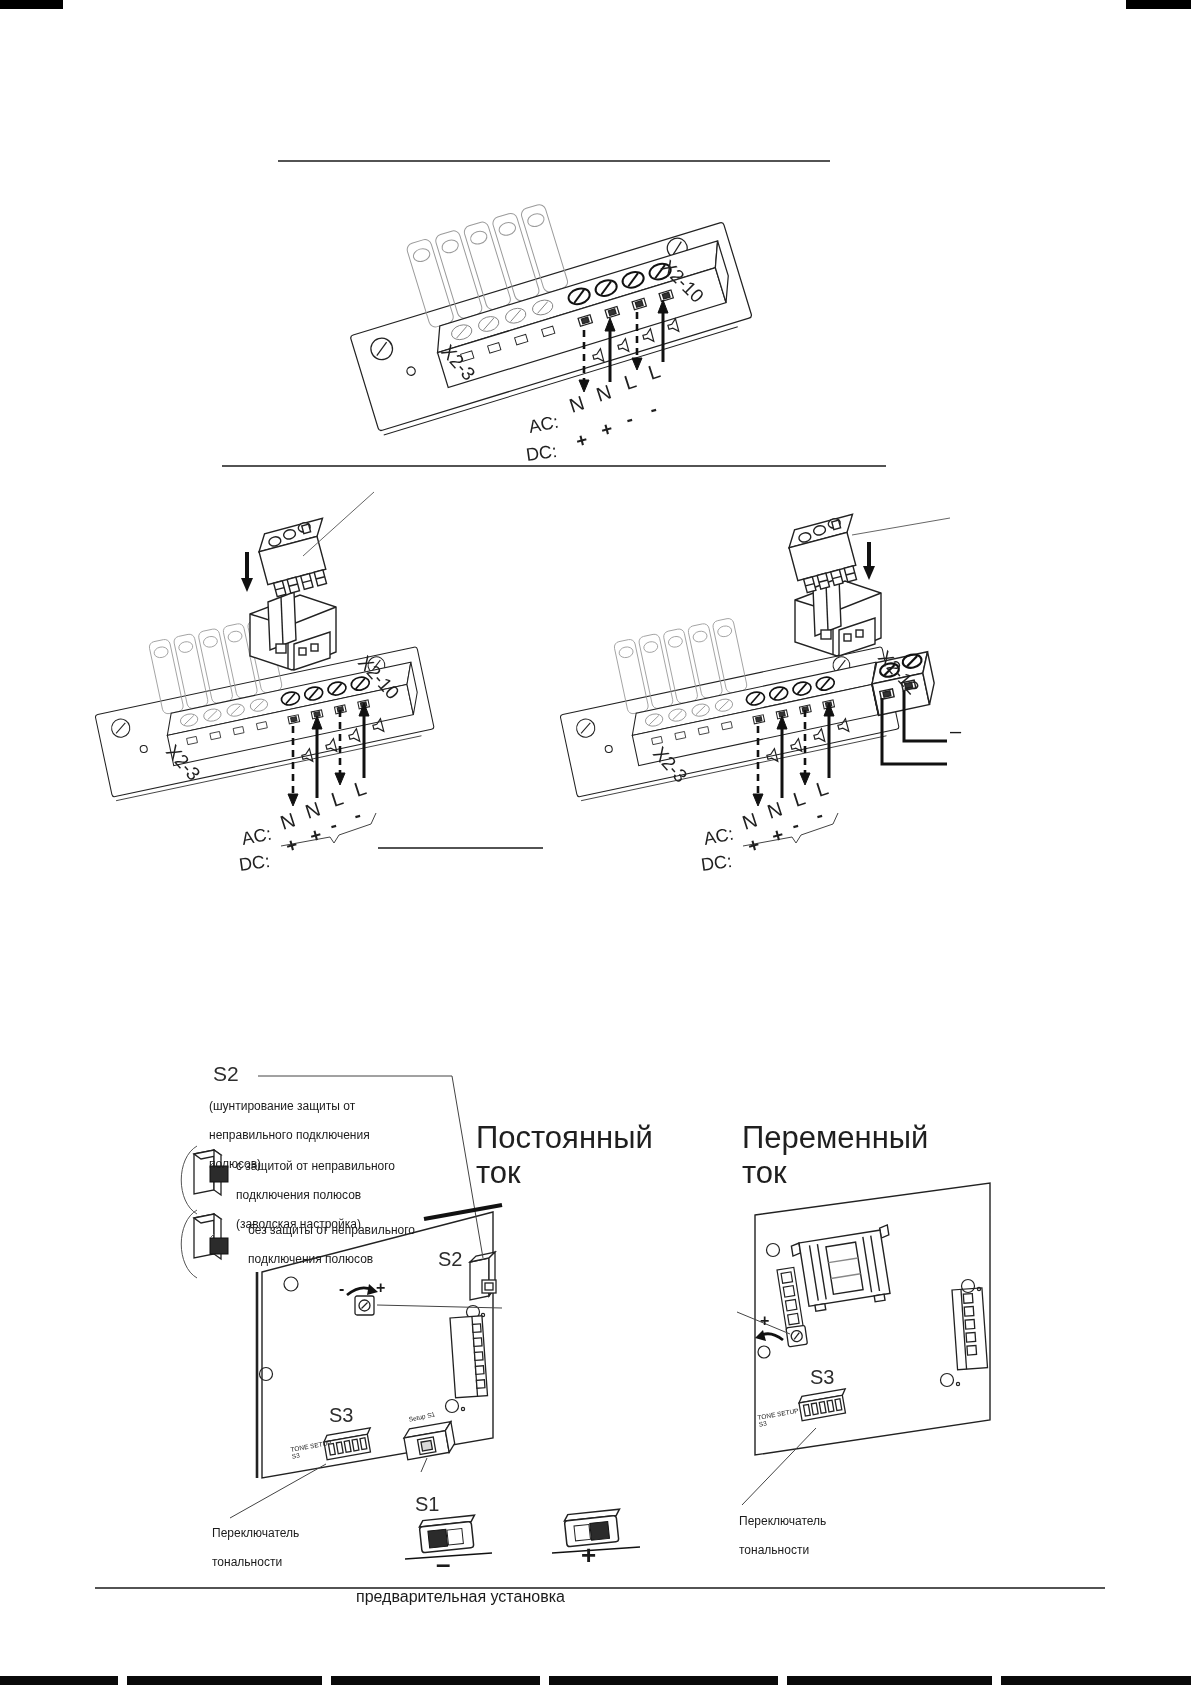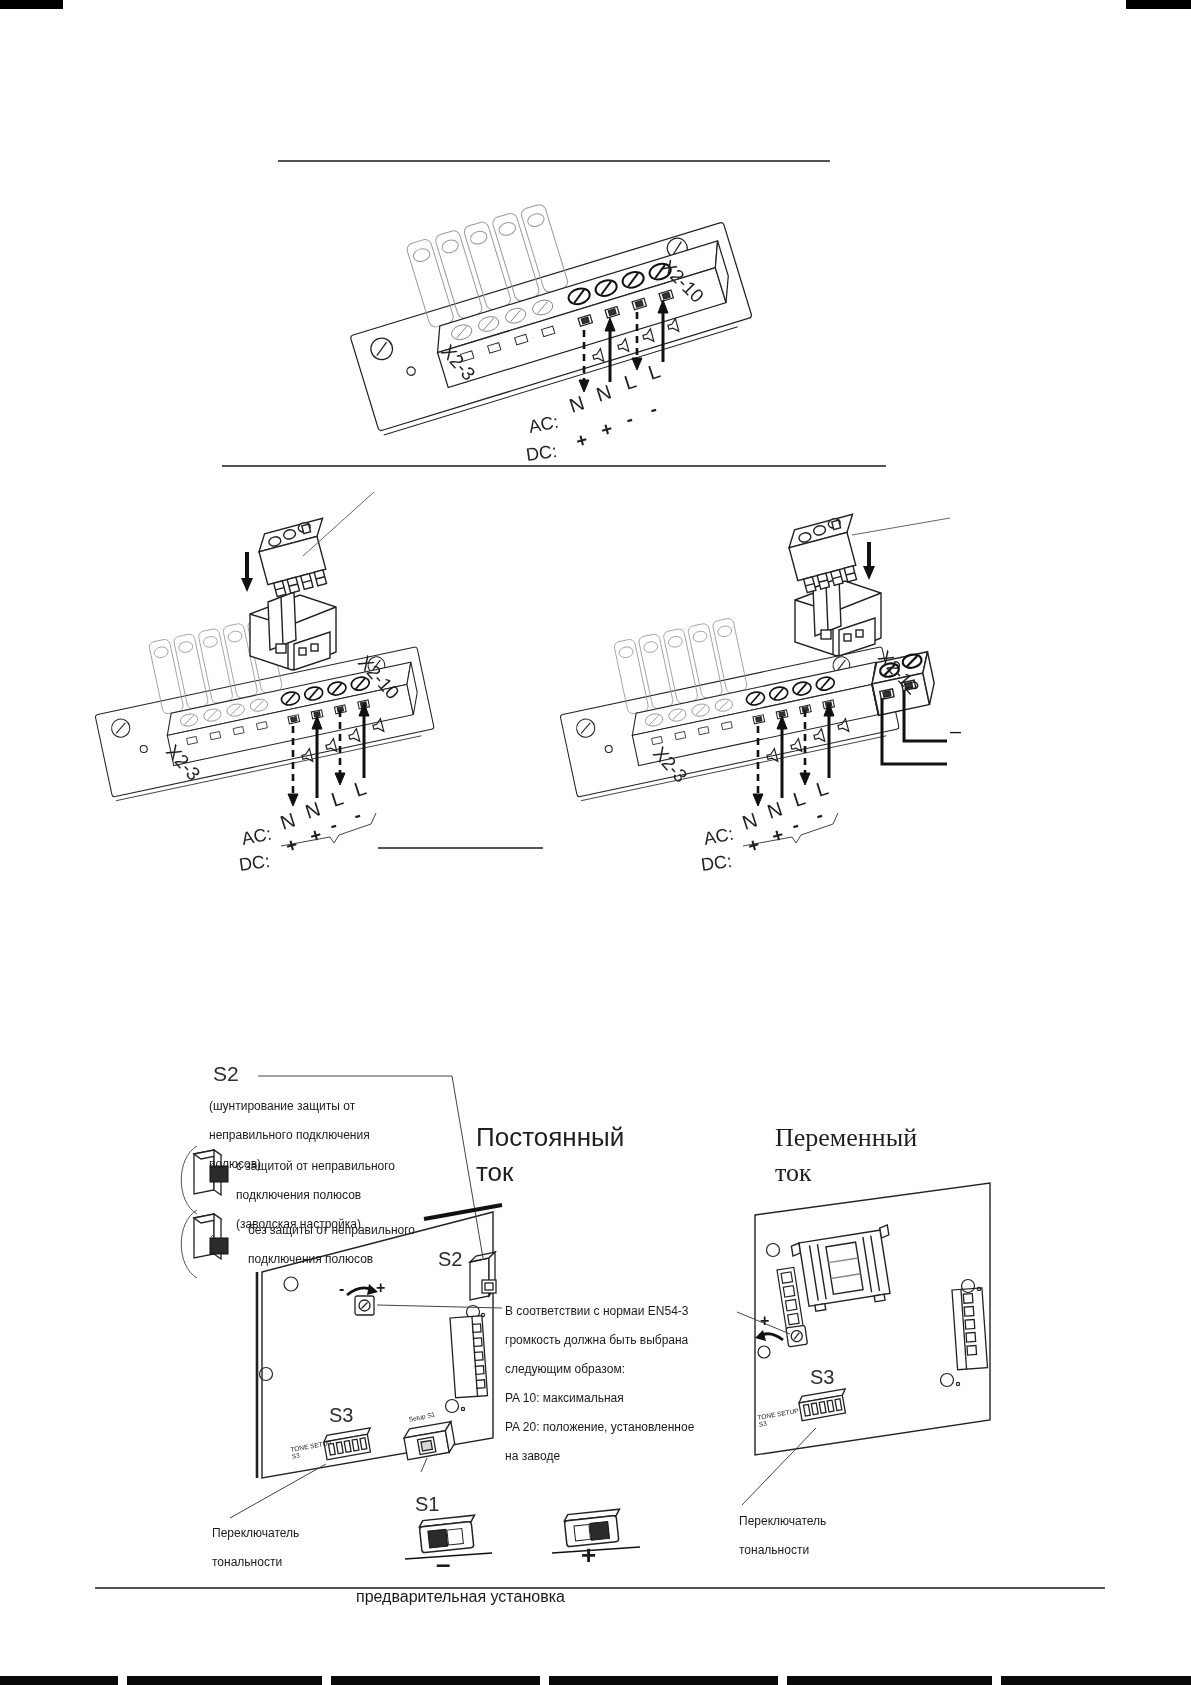--- a/index.html
+++ b/index.html
@@ -4,21 +4,21 @@
 <style>
   html,body{margin:0;padding:0;background:#e8e8e8;}
   .page{position:relative;width:1191px;height:1685px;background:#ffffff;overflow:hidden;
         font-family:"Liberation Sans",sans-serif;color:#1b1b1b;}
   svg{position:absolute;left:0;top:0;}
   svg text{font-family:"Liberation Sans",sans-serif;fill:#1f1f1f;}
   .t{position:absolute;color:#1b1b1b;font-family:"Liberation Sans",sans-serif;transform-origin:0 0;}
   .ml{white-space:pre-line;}
   .b17{font-weight:400;font-size:12px;line-height:29px;}
   .b16{font-weight:400;font-size:16px;line-height:21px;margin-top:16px;}
-  .h25{font-weight:400;font-size:26px;line-height:35px;color:#1f1f1f;}
+  .h25{font-weight:400;font-size:31px;line-height:35px;color:#1f1f1f;}
   .s20{font-weight:400;font-size:20px;color:#2d2d2d;}
   .s21{font-weight:400;font-size:21px;color:#2d2d2d;}
   .sign{font-weight:700;font-size:16px;}
   .big-sign{font-weight:700;font-size:26px;}
   .tiny{font-weight:400;font-size:6.5px;line-height:7px;color:#222;white-space:pre-line;}
   .wm{font-weight:400;font-size:20px;}
 </style>
 </head>
 <body>
 
@@ -445,32 +445,26 @@
 <div class="t b17 ml" style="left:209px;top:1092px;">(шунтирование защиты от
 неправильного подключения
 полюсов)</div>
 <div class="t b17 ml" style="left:236px;top:1152px;">с защитой от неправильного
 подключения полюсов
 (заводская настройка)</div>
 <div class="t b17 ml" style="left:248px;top:1216px;">без защиты от неправильного
 подключения полюсов</div>
 <div class="t h25 ml" style="left:476px;top:1120px;">Постоянный
 ток</div>
-<div class="t h25 ml" style="left:775px;top:1120px;font-family:Liberation Serif, serif;">Переменный
+<div class="t h25 ml" style="left:742px;top:1120px;">Переменный
 ток</div>
 <div class="t s20" style="left:438px;top:1248px;">S2</div>
 <div class="t sign" style="left:339px;top:1280px;">-</div>
 <div class="t sign" style="left:376px;top:1279px;">+</div>
 <div class="t sign" style="left:760px;top:1312px;">+</div>
-<div class="t b17 ml" style="left:505px;top:1297px;width:330px;">В соответствии с нормаи EN54-3
-громкость должна быть выбрана
-следующим образом:
-PA 10: максимальная
-PA 20: положение, установленное
-на заводе</div>
 <div class="t s20" style="left:329px;top:1404px;">S3</div>
 <div class="t s20" style="left:810px;top:1366px;">S3</div>
 <div class="t tiny" style="left:290px;top:1446px;transform:rotate(-10deg);">TONE SETUP
 S3</div>
 <div class="t tiny" style="left:757px;top:1414px;transform:rotate(-10deg);">TONE SETUP
 S3</div>
 <div class="t tiny" style="left:408px;top:1416px;transform:rotate(-12deg);">Setup S1</div>
 <div class="t s20" style="left:415px;top:1461px;margin-top:32px;">S1</div>
 <div class="t b17 ml" style="left:212px;top:1519px;">Переключатель
 тональности</div>

